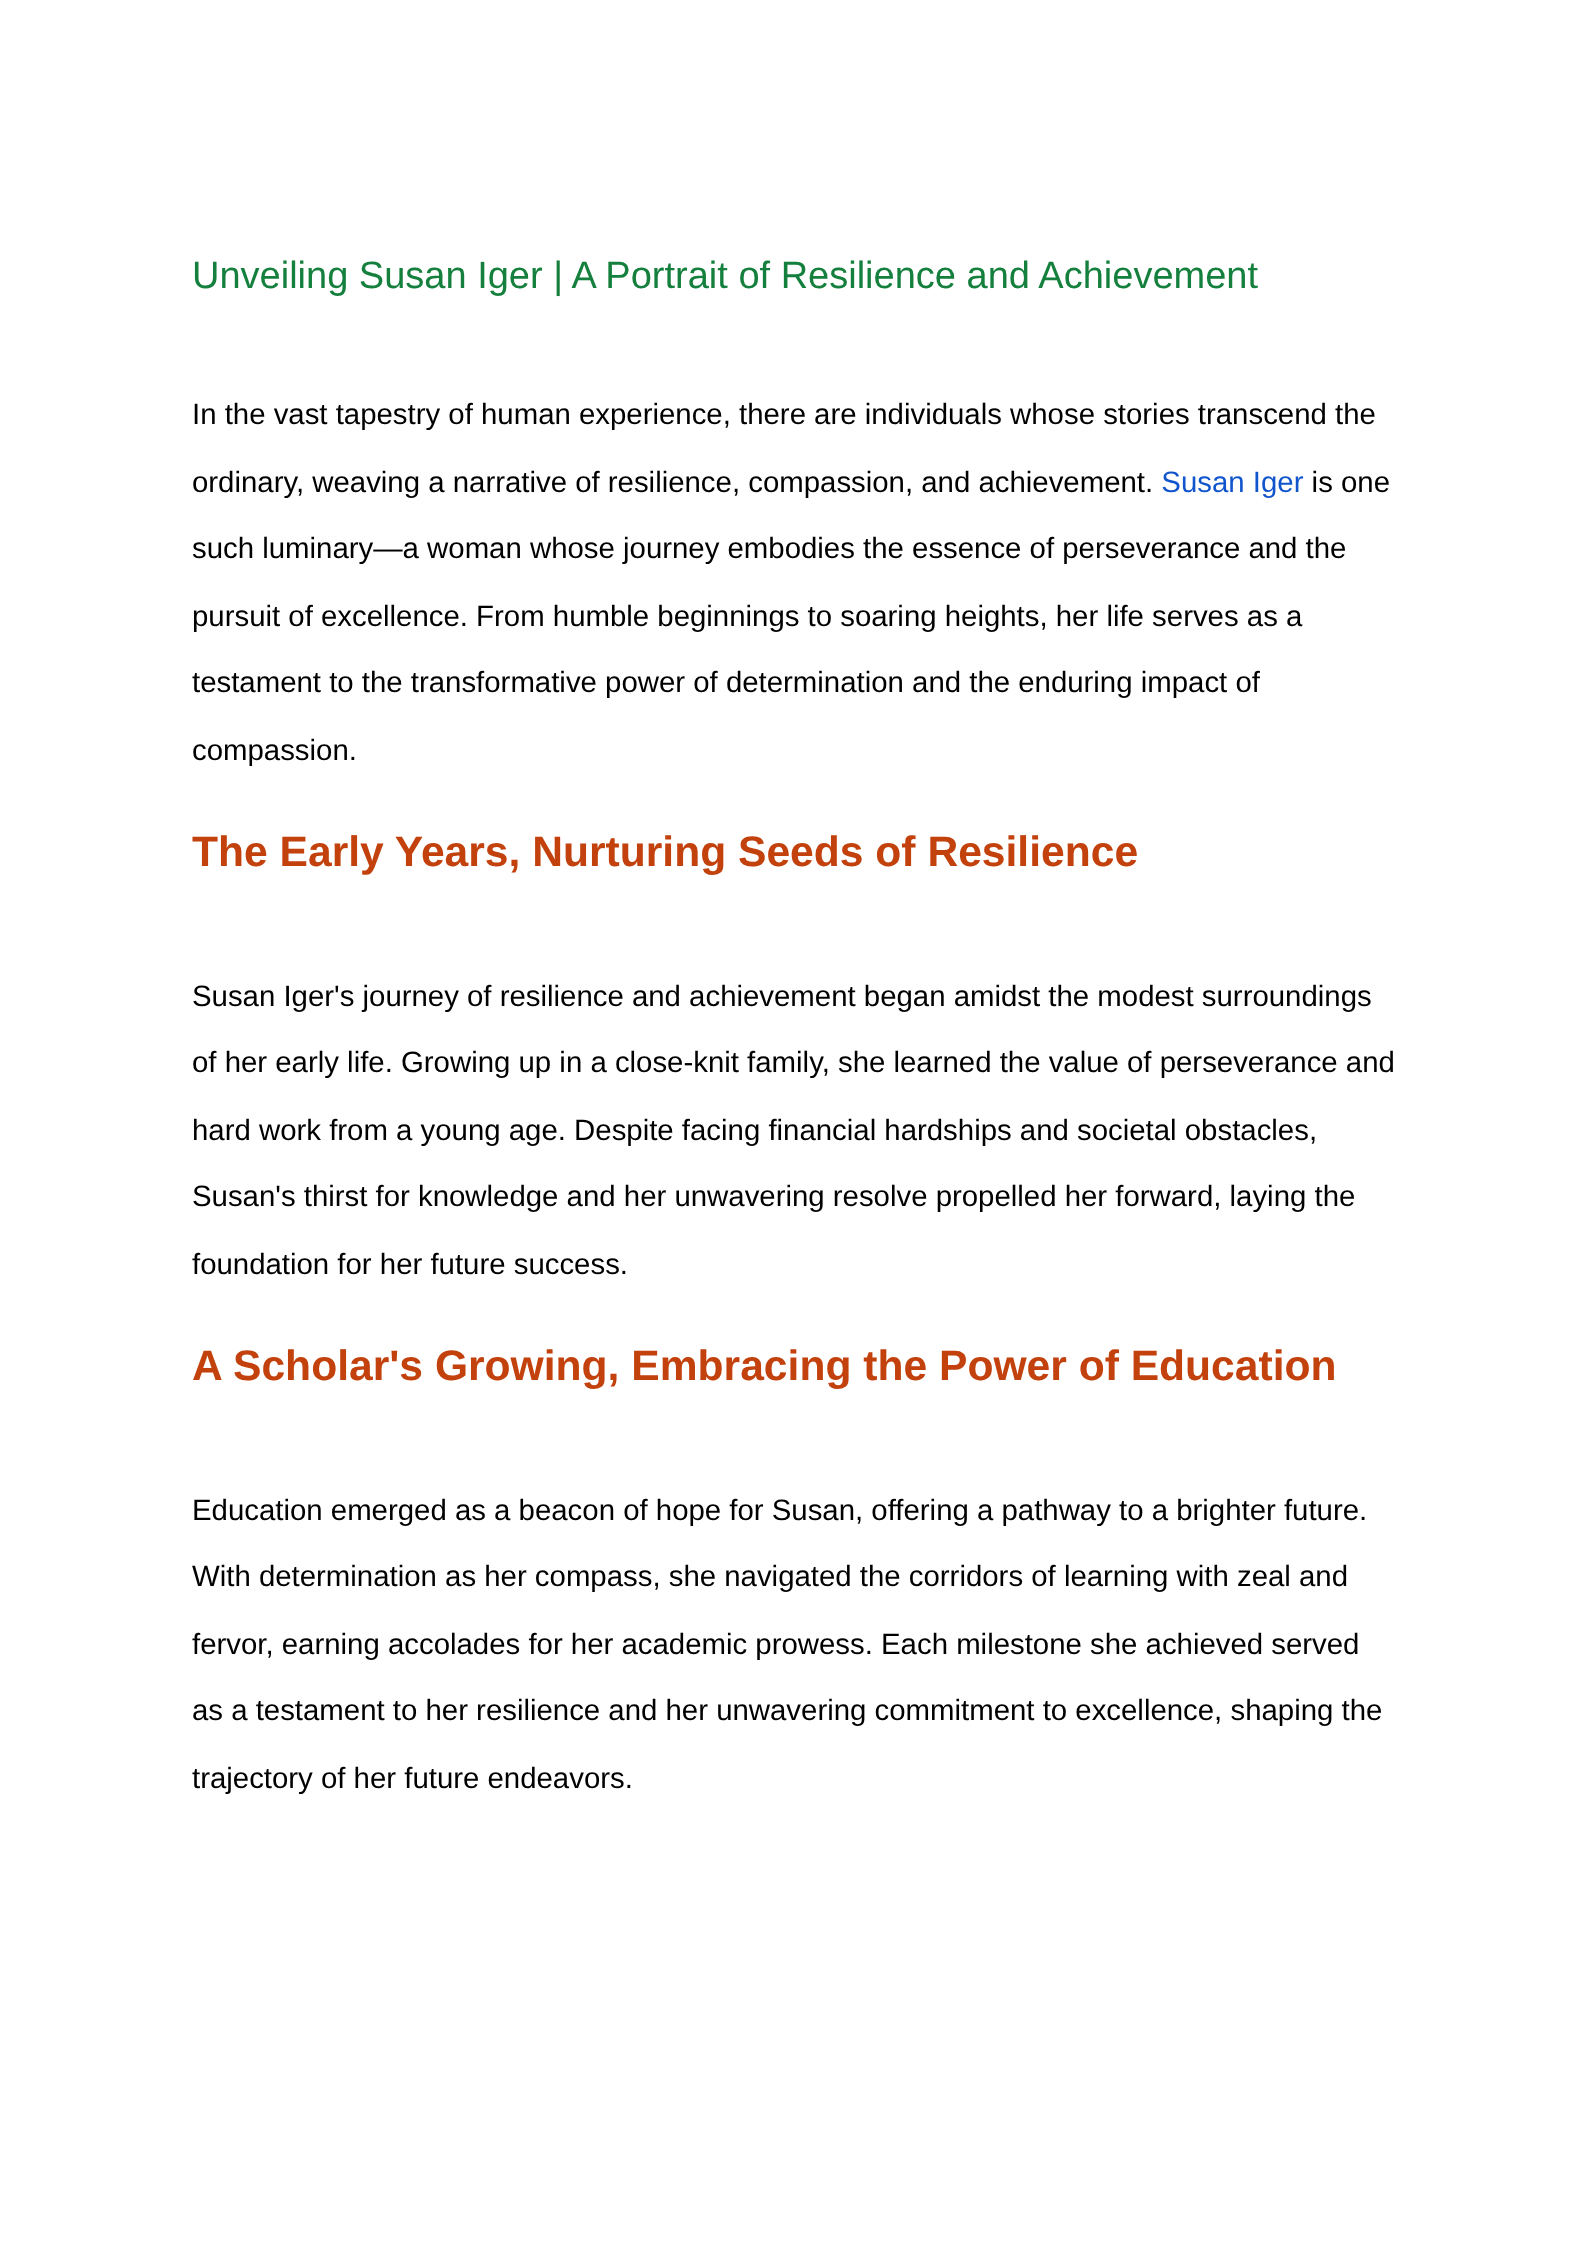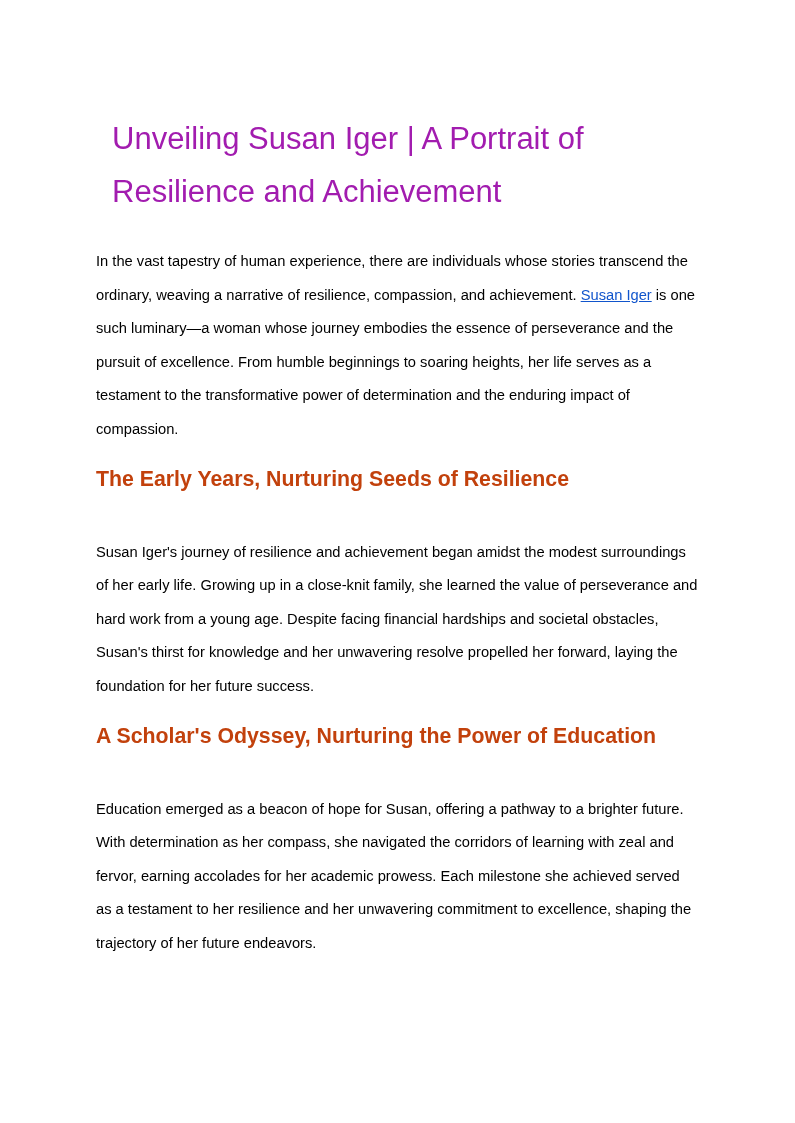--- a/index.html
+++ b/index.html
@@ -16,58 +16,57 @@
     -webkit-font-smoothing: antialiased;
   }
   .page {
     box-sizing: border-box;
     width: 795px;
     height: 1123px;
     padding: 0 97px 0 96px;
     background: #ffffff;
   }
   .doc-title {
-    margin: 112px 0 0 16px;
-    font-size: 31px;
+    margin: 112px 0 0 0;
+    font-size: 19px;
     line-height: 53px;
     font-weight: 400;
-    color: #a21caf;
+    color: #15803d;
   }
   .doc-paragraph {
     font-size: 14.7px;
     line-height: 33.6px;
     font-weight: 400;
     color: #000000;
     margin: 0;
   }
   .para-after-title { margin-top: 27px; }
   .para-after-heading { margin-top: 44px; }
   .doc-h2 {
     font-size: 21.3px;
     line-height: 26px;
     font-weight: 700;
     color: #c2410c;
     margin: 19px 0 0 0;
   }
   a.doc-link {
     color: #1155cc;
-    text-decoration: underline;
     cursor: pointer;
   }
 </style>
 </head>
 <body>
 
 <div class="page">
 
   <h1 class="doc-title">Unveiling Susan Iger | A Portrait of Resilience and Achievement</h1>
 
   <p class="doc-paragraph para-after-title"><span>In the vast tapestry of human experience, there are individuals whose stories transcend the ordinary, weaving a narrative of resilience, compassion, and achievement. </span><a class="doc-link">Susan Iger</a><span> is one such luminary—a woman whose journey embodies the essence of perseverance and the pursuit of excellence. From humble beginnings to soaring heights, her life serves as a testament to the transformative power of determination and the enduring impact of compassion.</span></p>
 
   <h2 class="doc-h2">The Early Years, Nurturing Seeds of Resilience</h2>
 
   <p class="doc-paragraph para-after-heading">Susan Iger's journey of resilience and achievement began amidst the modest surroundings of her early life. Growing up in a close-knit family, she learned the value of perseverance and hard work from a young age. Despite facing financial hardships and societal obstacles, Susan's thirst for knowledge and her unwavering resolve propelled her forward, laying the foundation for her future success.</p>
 
-  <h2 class="doc-h2">A Scholar's Odyssey, Nurturing the Power of Education</h2>
+  <h2 class="doc-h2">A Scholar's Growing, Embracing the Power of Education</h2>
 
   <p class="doc-paragraph para-after-heading">Education emerged as a beacon of hope for Susan, offering a pathway to a brighter future. With determination as her compass, she navigated the corridors of learning with zeal and fervor, earning accolades for her academic prowess. Each milestone she achieved served as a testament to her resilience and her unwavering commitment to excellence, shaping the trajectory of her future endeavors.</p>
 
 </div>
 
 </body></html>

